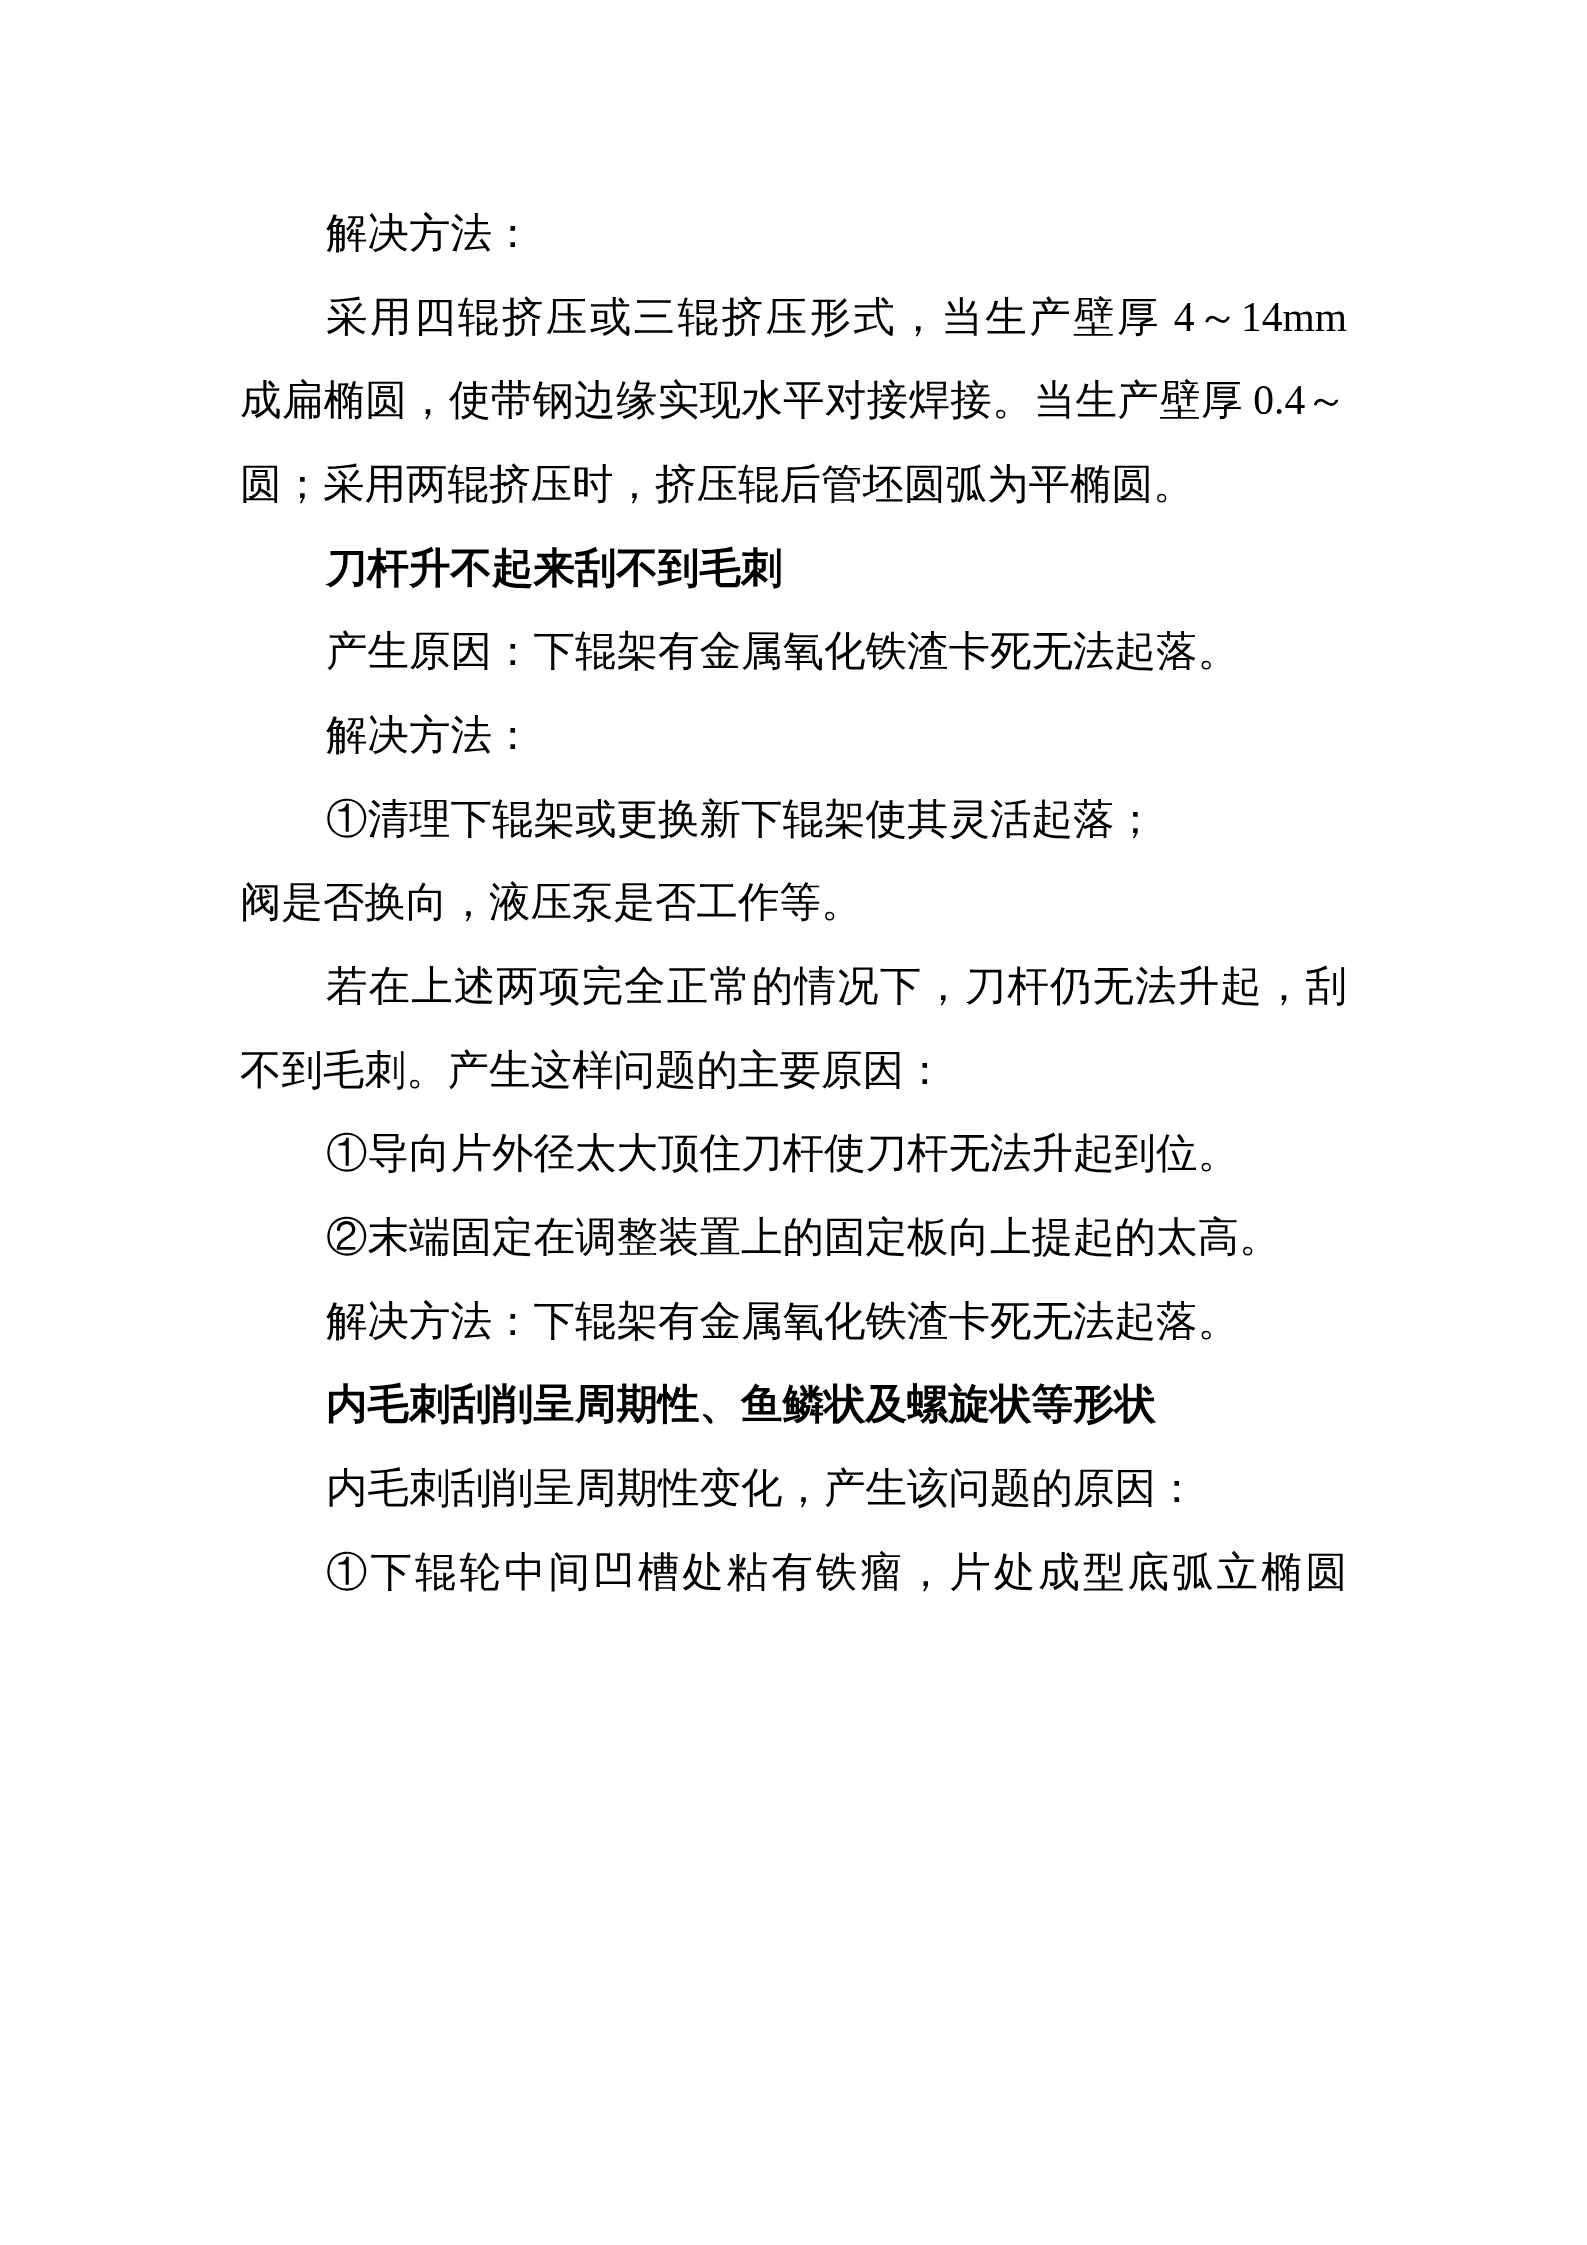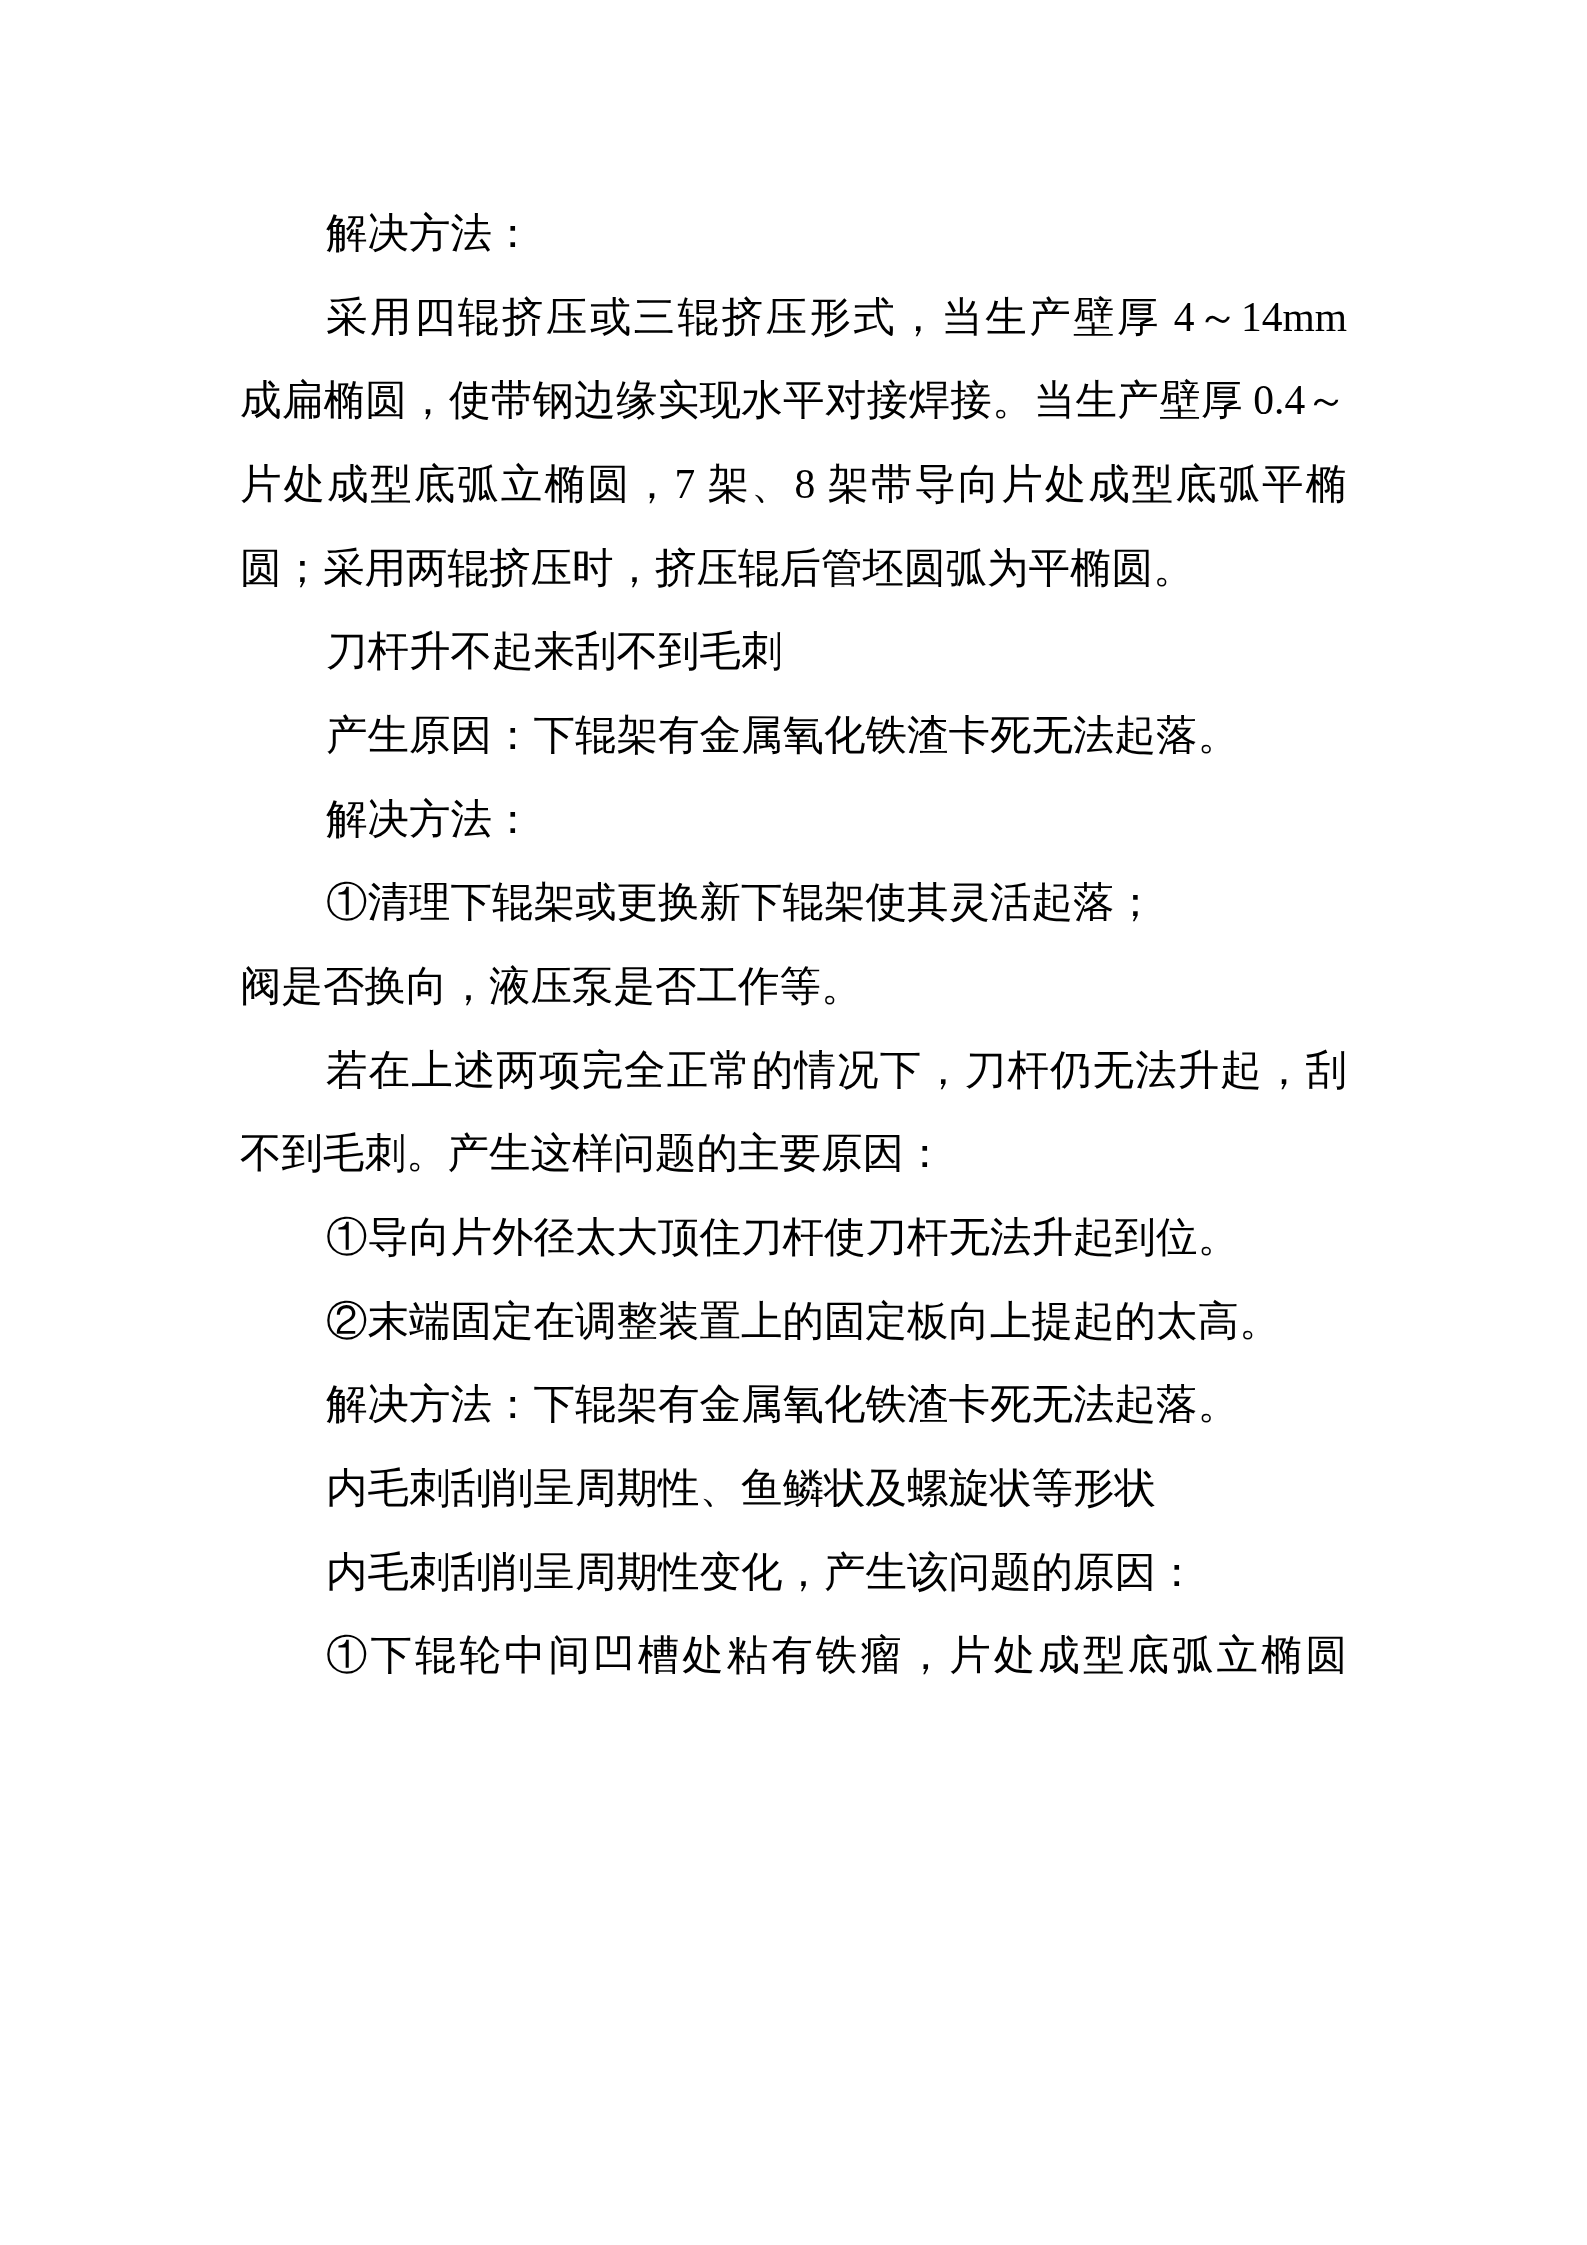--- a/index.html
+++ b/index.html
@@ -28,37 +28,36 @@
     font-family: "Liberation Serif", "DejaVu Serif", serif;
     font-size: 41.5px;
     line-height: 83.65px;
     color: #000000;
     font-weight: normal;
   }
   .indent {
     text-indent: 86px;
   }
   .bold {
-    font-weight: normal;
+    font-weight: bold;
   }
   .justify {
     text-align: justify;
     text-align-last: justify;
     text-justify: inter-character;
   }
 </style>
 </head>
 <body>
 
 <main class="page">
   <section class="text-block" id="text-block">
       <p class="line indent">解决方法：</p>
       <p class="line indent justify">采用四辊挤压或三辊挤压形式，当生产壁厚 4～14mm</p>
       <p class="line justify">成扁椭圆，使带钢边缘实现水平对接焊接。当生产壁厚 0.4～</p>
-      <p class="line justify">片处成型底弧立椭圆，7 架、8 架带导向片处成型底弧平椭</p>
       <p class="line">圆；采用两辊挤压时，挤压辊后管坯圆弧为平椭圆。</p>
       <p class="line indent bold">刀杆升不起来刮不到毛刺</p>
       <p class="line indent">产生原因：下辊架有金属氧化铁渣卡死无法起落。</p>
       <p class="line indent">解决方法：</p>
       <p class="line indent">①清理下辊架或更换新下辊架使其灵活起落；</p>
       <p class="line">阀是否换向，液压泵是否工作等。</p>
       <p class="line indent justify">若在上述两项完全正常的情况下，刀杆仍无法升起，刮</p>
       <p class="line">不到毛刺。产生这样问题的主要原因：</p>
       <p class="line indent">①导向片外径太大顶住刀杆使刀杆无法升起到位。</p>
       <p class="line indent">②末端固定在调整装置上的固定板向上提起的太高。</p>

